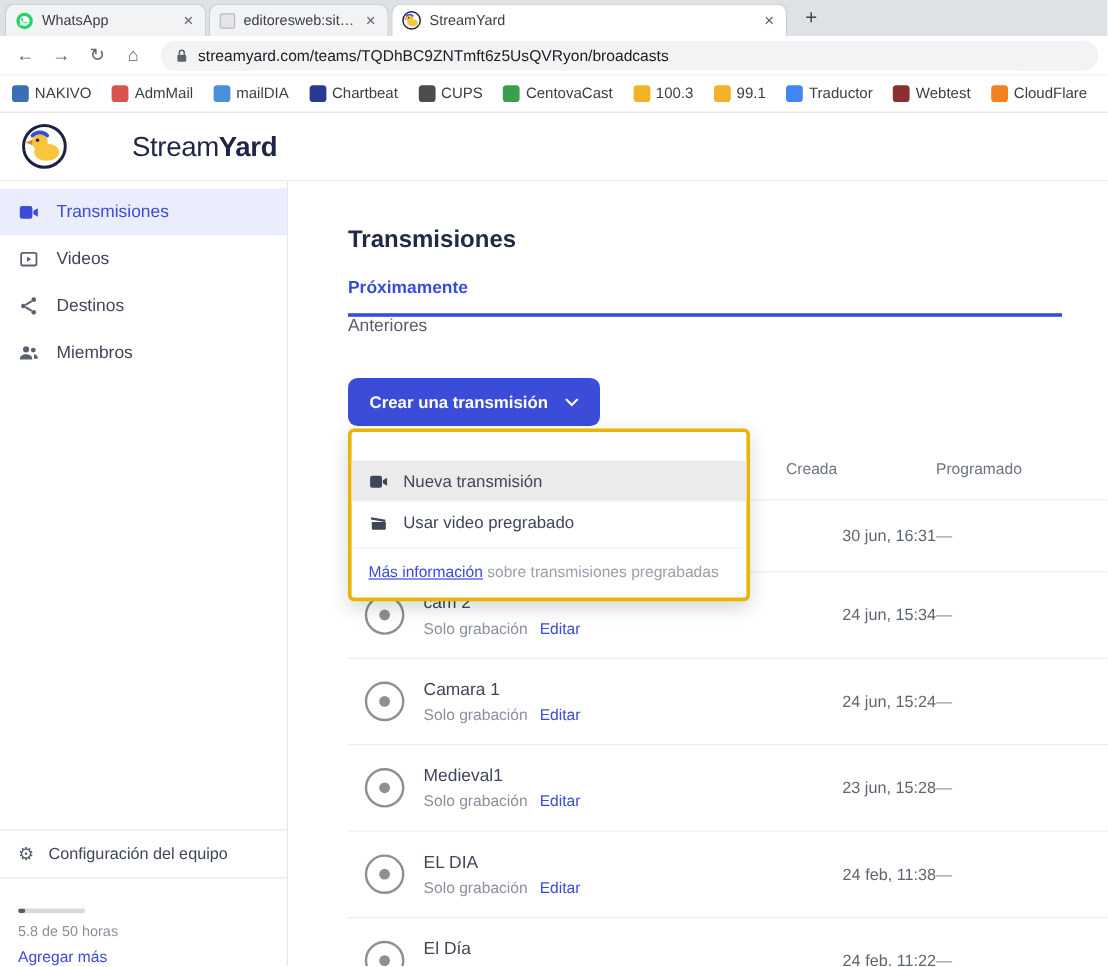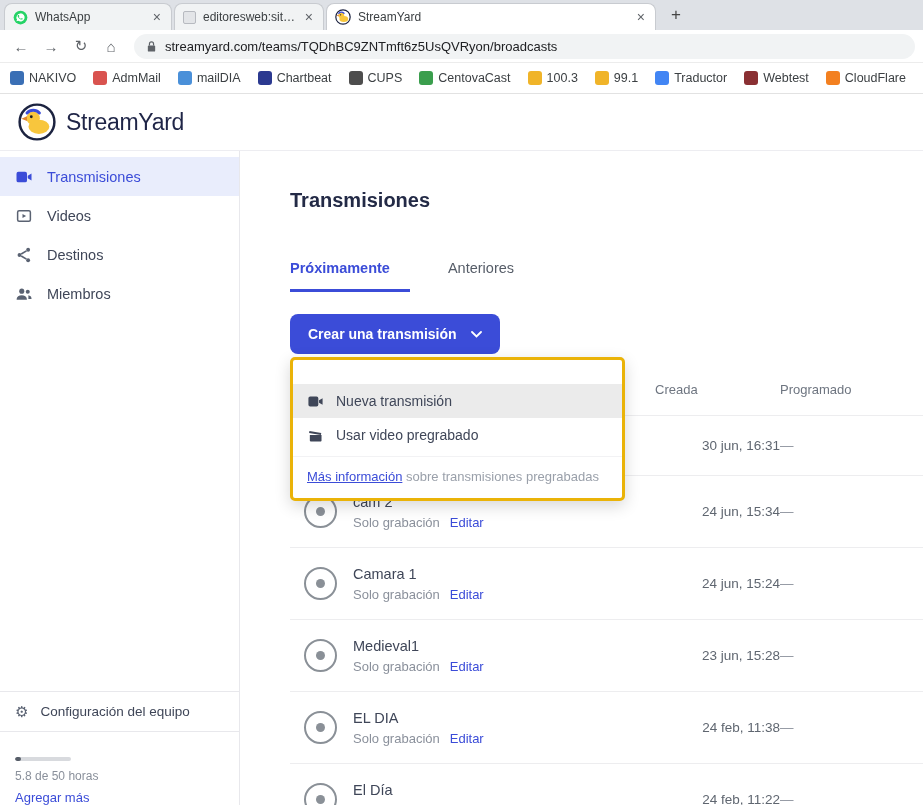--- a/index.html
+++ b/index.html
@@ -28,21 +28,21 @@
 
   .bookmarks { height:31px; background:#fff; border-bottom:1px solid #e2e2e2; display:flex;
                align-items:center; gap:17px; padding:0 10px; overflow:hidden; white-space:nowrap; }
   .bm { display:flex; align-items:center; gap:5px; font-size:12.5px; color:#3c4043; flex:none; }
   .fav { width:14px; height:14px; border-radius:3px; background:#999; flex:none; }
 
   
   .sy-header { height:57px; border-bottom:1px solid #ededf1; display:flex; align-items:center;
                gap:10px; padding-left:18px; }
   .logo-text { font-size:23px; color:#1f2547; letter-spacing:-.3px; }
-  .logo-text .l1 { font-weight:500; } .logo-text .l2 { font-weight:400; }
+  .logo-text .l1 { font-weight:500;margin-left:44px; } .logo-text .l2 { font-weight:700; }
 
   
   .shell { display:flex; height:654px; }
   .sidebar { width:240px; border-right:1px solid #e8e8ec; display:flex; flex-direction:column;
              padding-top:6px; flex:none; }
   .snav { display:flex; align-items:center; gap:14px; height:39px; padding-left:15px;
           font-size:14.5px; color:#3f4658; }
   .snav svg { color:#5a6272; flex:none; }
   .snav.active { background:#e9edfc; color:#3b4cd8; }
   .snav.active svg { color:#3b4cd8; }
@@ -58,21 +58,21 @@
            font-size:10px; display:flex; align-items:center; justify-content:center; font-weight:700;
            flex:none; margin-top:2px; }
   .pbar { width:56px; height:4px; background:#d8dade; border-radius:2px; margin-top:13px; overflow:hidden; }
   .pfill { height:100%; background:#565d68; border-radius:2px; }
   .usage { font-size:12px; color:#8a909b; margin-top:8px; }
   .addmore { font-size:13px; color:#3b4cd8; font-weight:500; margin-top:7px; text-decoration:none; display:inline-block; }
 
   
   .main { flex:1; position:relative; padding:38px 0 0 50px; overflow:hidden; }
   .ptitle { font-size:20px; font-weight:700; color:#232a46; margin:0; }
-  .mtabs { display:flex; margin-top:48px; }
+  .mtabs { display:flex; margin-top:20px;flex-direction:column; }
   .mtab { font-size:14.5px; color:#565d68; padding-bottom:13px; margin-right:38px; }
   .mtab.active { color:#3b4cd8; font-weight:600; border-bottom:3px solid #3b4cd8; padding-right:20px; }
 
   .createbtn { margin-top:22px; height:40px; background:#3b4cd8; color:#fff; border:none;
                border-radius:8px; font-size:14px; font-weight:600; display:inline-flex;
                align-items:center; gap:14px; padding:0 18px; font-family:inherit; }
 
   .table { margin-top:10px; }
   .thead, .trow { display:grid; grid-template-columns:365px 125px 1fr; align-items:center;
                   border-bottom:1px solid #ededef; }

